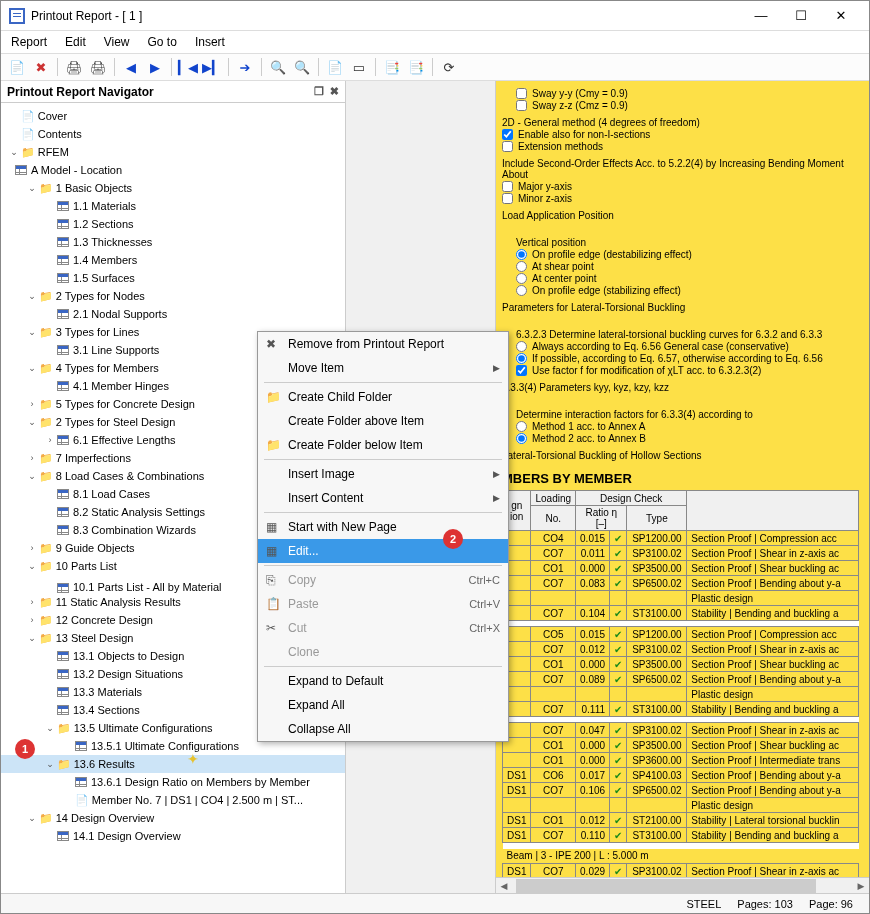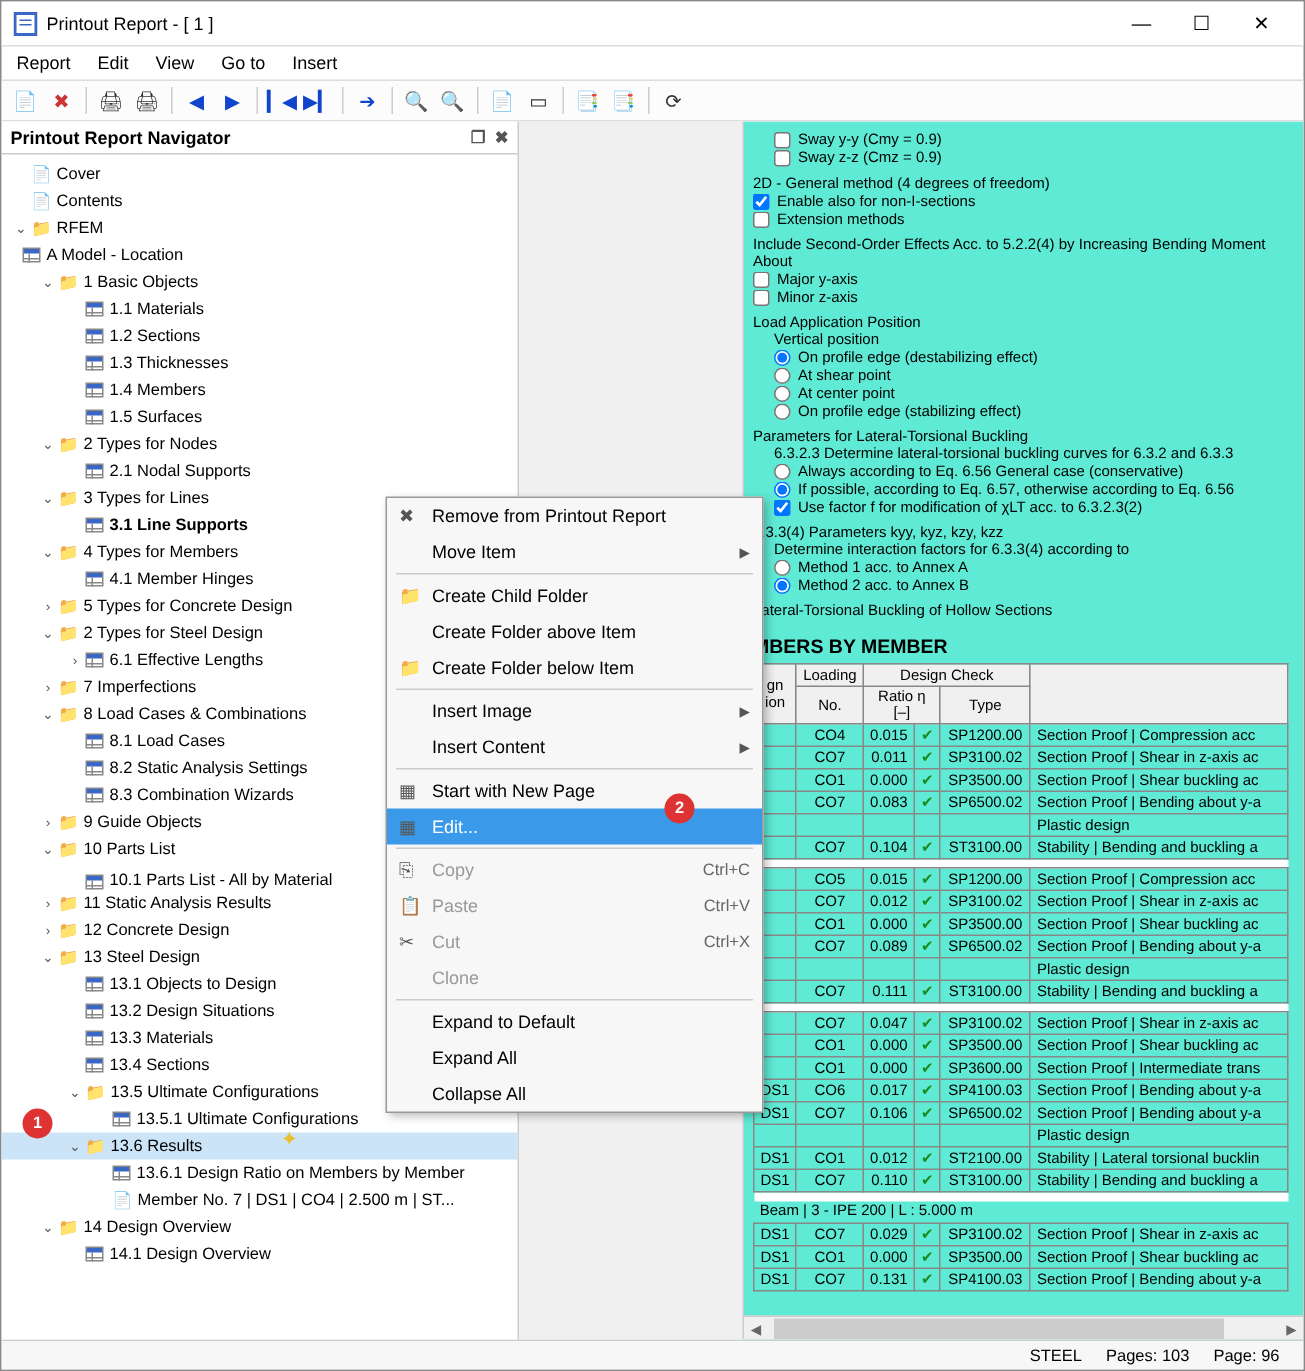--- a/index.html
+++ b/index.html
@@ -21,21 +21,21 @@
 .tree .row { display: flex; align-items: center; height: 18px; white-space: nowrap; padding-right: 6px; }
 .tree .row.selected { background: #cce4f7; }
 .tree .toggle { width: 14px; text-align: center; font-size: 9px; color: #555; display: inline-block; }
 .tree .folder-icon { color: #e6b84c; margin-right: 3px; }
 .tree .page-icon { color: #888; margin-right: 3px; }
 .tree .grid-icon { display:inline-block; width:12px; height:10px; margin-right:4px; position:relative; border:1px solid #888; background:linear-gradient(#3a66c4,#3a66c4) 0 0/100% 3px no-repeat,#fff; }
 .tree .grid-icon::before{content:"";position:absolute;top:3px;left:3px;width:1px;height:6px;background:#888;}
 .tree .grid-icon::after{content:"";position:absolute;top:6px;left:0;height:1px;width:100%;background:#888;}
 .content { flex: 1; overflow: hidden; position: relative; background: #f0f0f0; display: flex; }
 .gutter { width: 150px; background: #f0f0f0; border-right: 1px solid #ccc; }
-.page { flex: 1; background: #5eead4; padding: 6px 10px 0 6px; font-size: 10px; overflow: hidden; position: relative; }
+.page { flex: 1; background: #fde047; padding: 6px 10px 0 6px; font-size: 10px; overflow: hidden; position: relative; }
 .page .chk { display: flex; align-items: center; gap: 5px; margin: 1px 0; }
 .page .chk input { width: 11px; height: 11px; }
 .page .rd { display: flex; align-items: center; gap: 5px; margin: 1px 0; }
 .page .rd input { width: 11px; height: 11px; }
 .page .section-title { font-weight: bold; font-size: 13px; margin: 10px 0 4px; }
 .page table { border-collapse: collapse; width: 100%; font-size: 10px; }
 .page th, .page td { border: 1px solid #888; padding: 1px 4px; text-align: center; height: 15px; }
 .page th { background: #f0f0f0; font-weight: normal; }
 .page td.left { text-align: left; }
 .page td.right { text-align: right; }
@@ -46,21 +46,21 @@
 .context-menu .item .label { flex: 1; }
 .context-menu .item .arrow { color: #555; font-size: 9px; }
 .context-menu .item .shortcut { color: #666; font-size: 11px; }
 .context-menu .item.disabled { color: #999; }
 .context-menu .item.selected { background: #3a99e8; color: #fff; }
 .context-menu .menusep { height: 1px; background: #ccc; margin: 2px 6px; }
 .statusbar { height: 20px; border-top: 1px solid #ccc; display: flex; align-items: center; justify-content: flex-end; gap: 16px; padding: 0 16px; font-size: 11px; background: #f7f7f7; }
 .badge { position: absolute; width: 20px; height: 20px; border-radius: 10px; background: #d33; color: #fff; font-size: 11px; font-weight: bold; display: flex; align-items: center; justify-content: center; z-index: 200; }
 .star { position:absolute; color:#e6c22e; font-size:14px; pointer-events:none; z-index: 50;}
 .group-label { margin-top: 6px; }
-.indent1 { padding-left: 14px; }
+.indent1 { padding-left: 14px; margin-top: 16px; }
 .scrollbar-h { position: absolute; bottom: 0; left: 0; right: 0; height: 16px; background: #f0f0f0; border-top: 1px solid #ccc; }
 .scrollbar-h .thumb { position: absolute; height: 14px; top: 1px; background: #ccc; }
 .scrollbar-h .arrow { position: absolute; top: 0; width: 16px; height: 16px; display:flex; align-items:center; justify-content:center; color:#666; font-size:9px;}
 </style>
 </head>
 <body>
 
 <div class="titlebar">
   <svg class="app-icon" viewBox="0 0 16 16">
       <rect width="16" height="16" fill="#3a66c4"></rect>
@@ -180,21 +180,21 @@
         <div class="row" style="padding-left: 42px;">
           <span class="toggle"></span>
           <span class="grid-icon"></span>
           <span>2.1 Nodal Supports</span>
         </div>
         <div class="row" style="padding-left: 24px;">
           <span class="toggle">⌄</span>
           <span class="folder-icon">📁</span>
           <span>3 Types for Lines</span>
         </div>
-        <div class="row" style="padding-left: 42px; font-weight: bold;">
+        <div class="row" style="padding-left: 42px;">
           <span class="toggle"></span>
           <span class="grid-icon"></span>
           <span>3.1 Line Supports</span>
         </div>
         <div class="row" style="padding-left: 24px;">
           <span class="toggle">⌄</span>
           <span class="folder-icon">📁</span>
           <span>4 Types for Members</span>
         </div>
         <div class="row" style="padding-left: 42px;">

